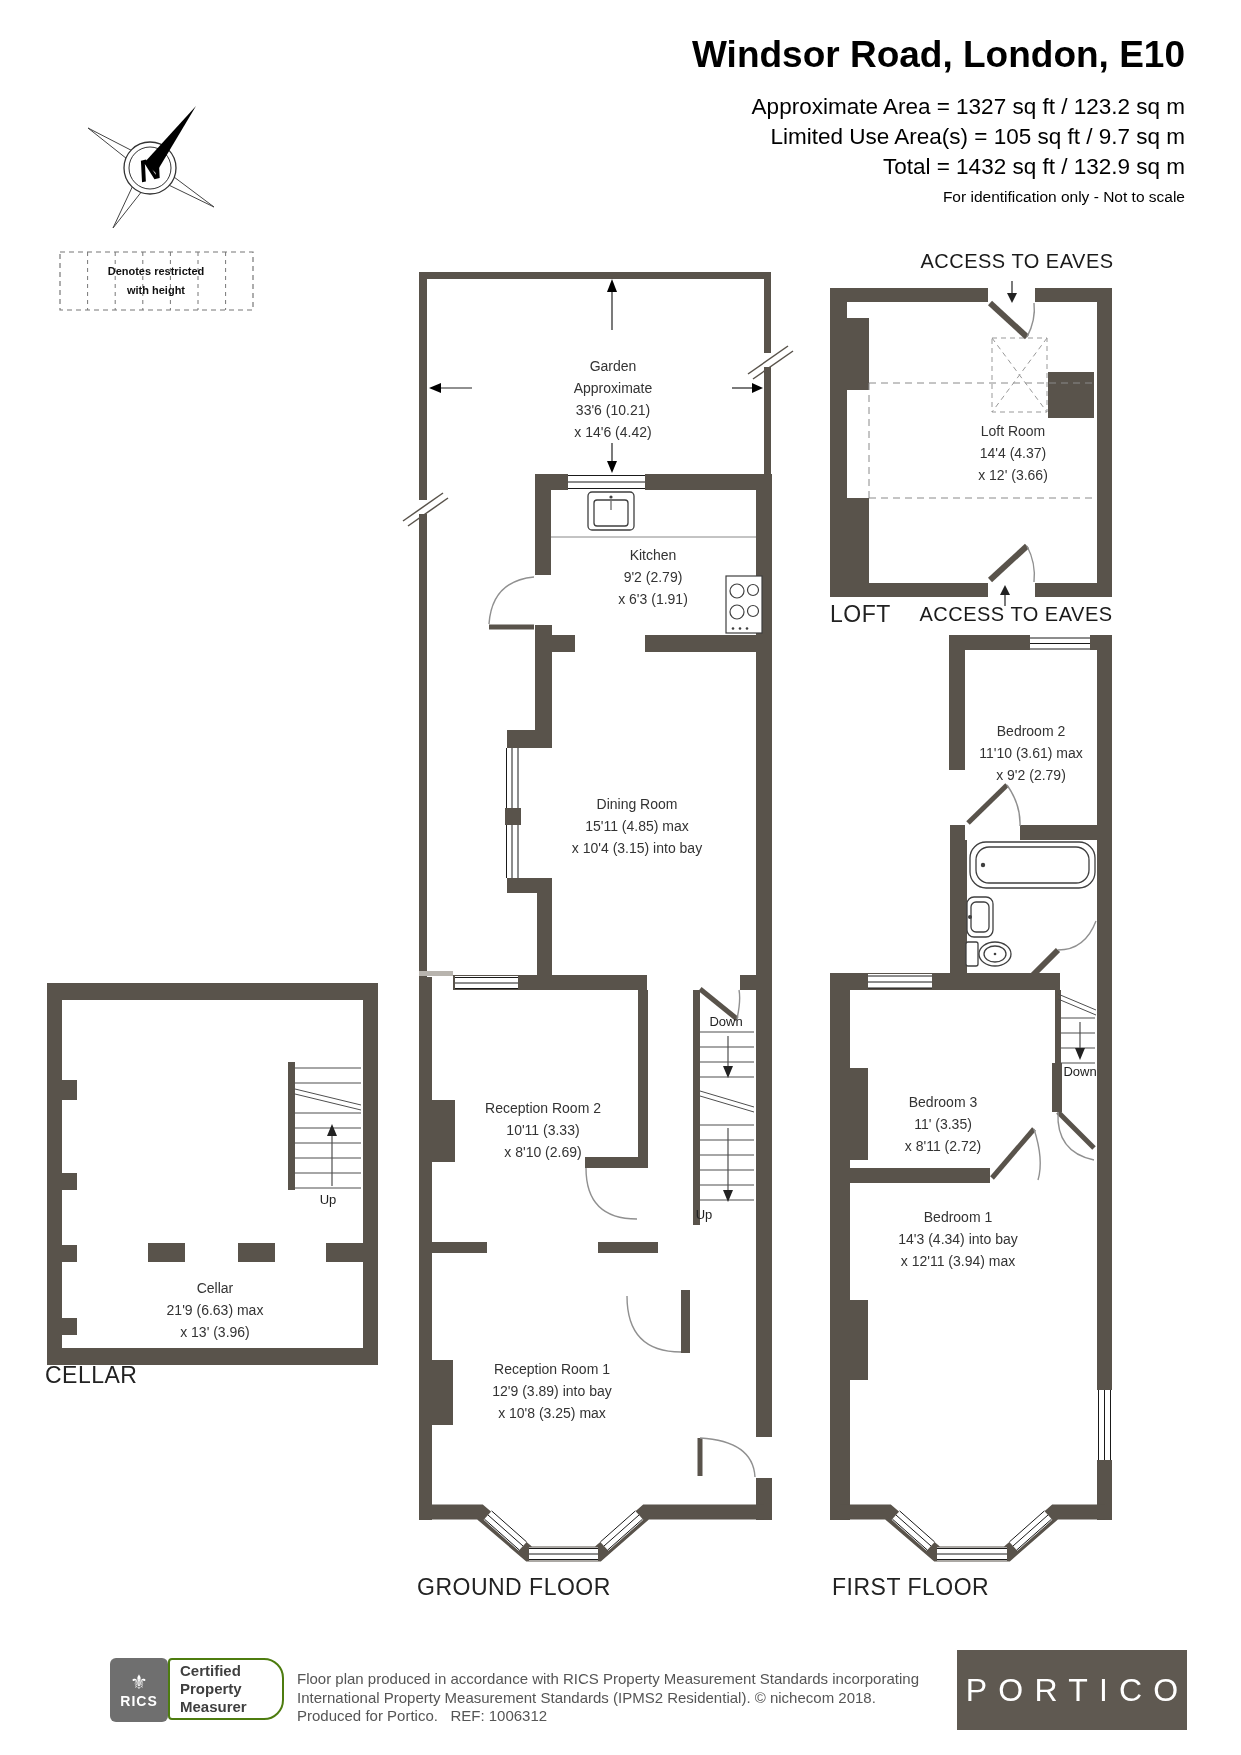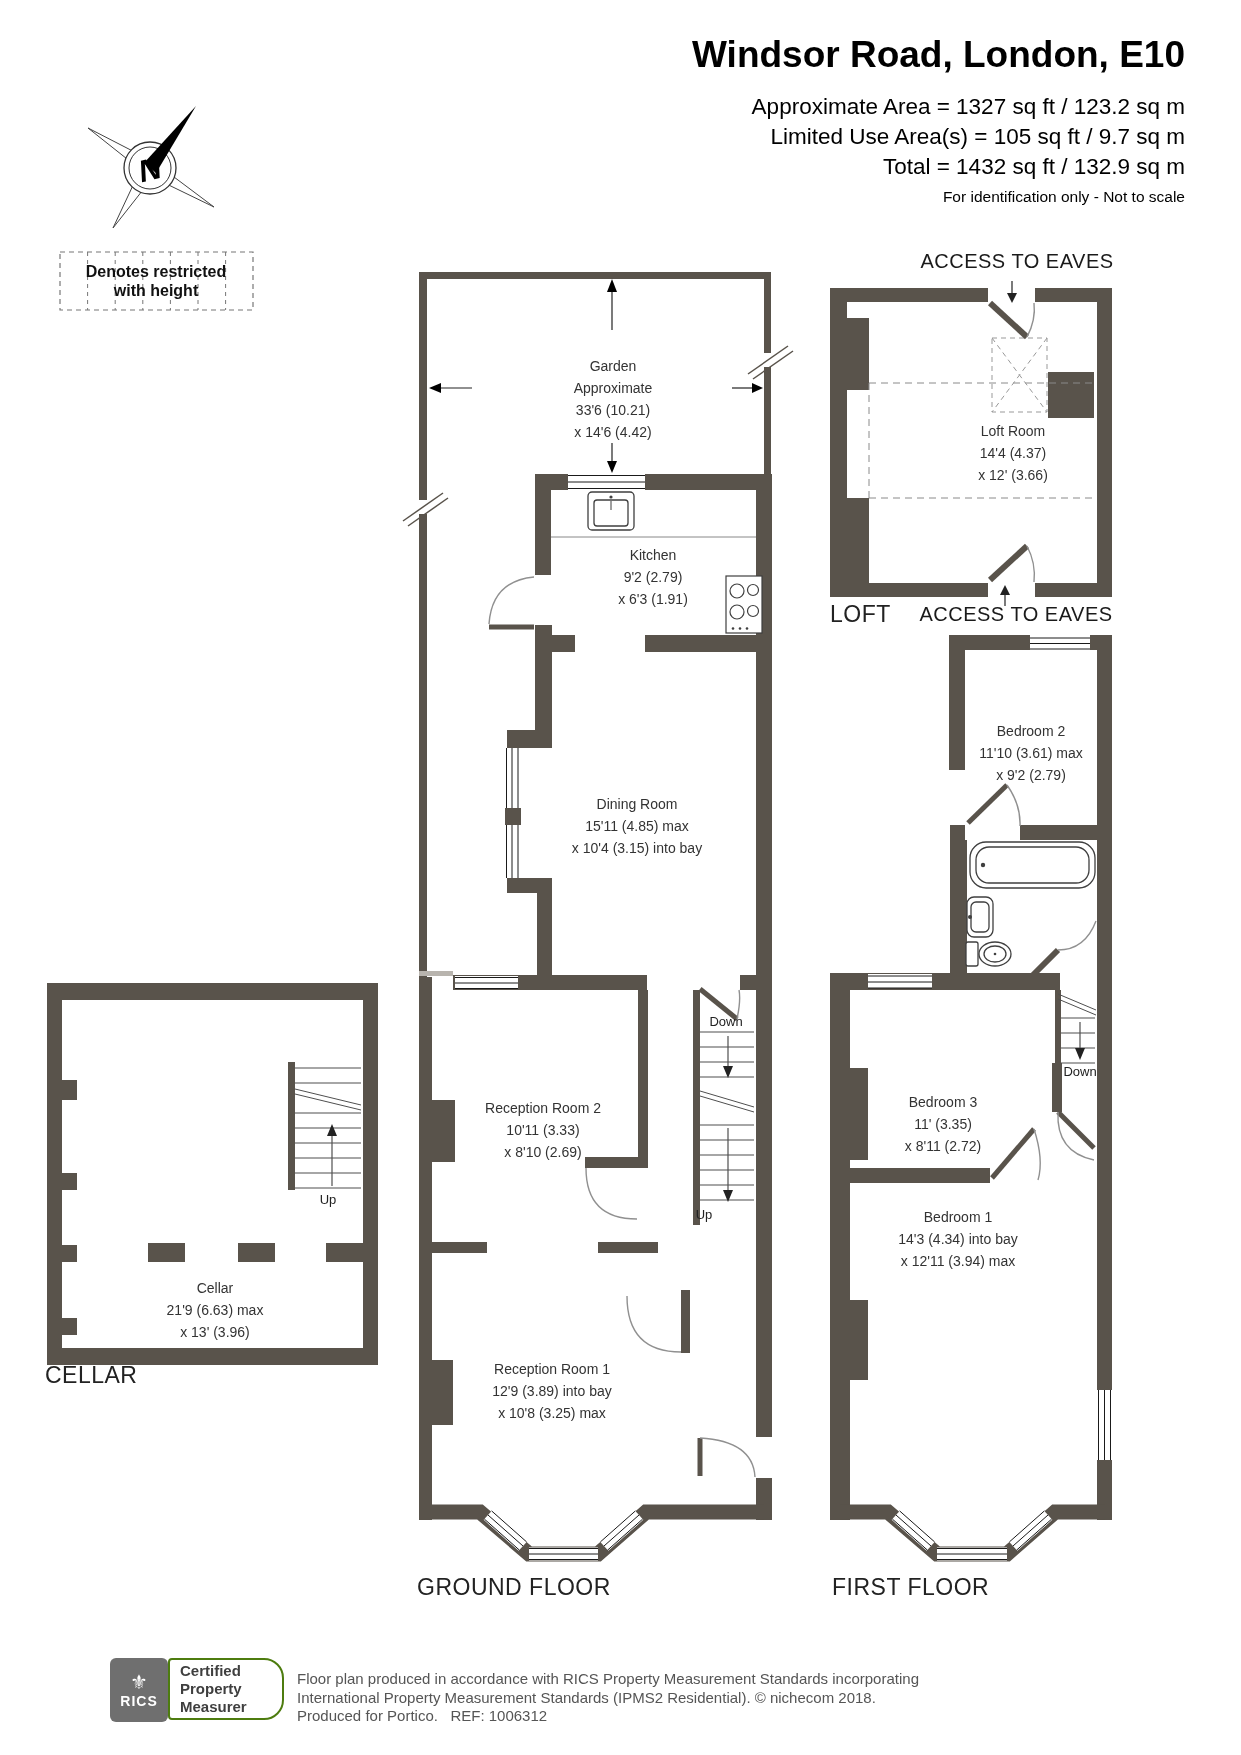--- a/index.html
+++ b/index.html
@@ -11,21 +11,21 @@
   .hdr-title{top:34px;font-size:37px;font-weight:bold;}
   .hdr-sub{font-size:22.5px;}
   .hdr-note{top:188px;font-size:15.5px;}
   .rlabel{position:absolute;transform:translateX(-50%);text-align:center;font-size:14px;
           line-height:22px;color:#333;white-space:nowrap;}
   .flabel{position:absolute;font-size:23px;color:#222;letter-spacing:0.5px;white-space:nowrap;}
   .alabel{position:absolute;transform:translateX(-50%);font-size:20px;color:#1a1a1a;
           letter-spacing:0.5px;white-space:nowrap;}
   .slabel{position:absolute;transform:translateX(-50%);font-size:13px;color:#222;white-space:nowrap;}
   .legend-text{position:absolute;left:156px;top:262px;transform:translateX(-50%);text-align:center;
-          font-size:16px;font-weight:bold;line-height:19px;color:#111;white-space:nowrap;}
+          font-size:11px;font-weight:bold;line-height:19px;color:#111;white-space:nowrap;}
   .rics-box{position:absolute;left:110px;top:1658px;width:58px;height:64px;background:#6f6f6f;
           border-radius:6px;display:flex;flex-direction:column;align-items:center;justify-content:center;}
   .rics-lion{color:#fff;font-size:20px;line-height:22px;}
   .rics-word{color:#fff;font-size:14px;font-weight:bold;letter-spacing:1px;}
   .cert-box{position:absolute;left:168px;top:1658px;width:116px;height:62px;border:2px solid #4d7c0f;
           border-radius:4px 20px 20px 4px;background:#fff;display:flex;flex-direction:column;
           justify-content:center;padding-left:10px;box-sizing:border-box;}
   .cert-line{font-size:15px;font-weight:bold;color:#3f3f3f;line-height:18px;}
   .disc{position:absolute;left:297px;top:1660px;font-size:15px;color:#555;line-height:18.5px;white-space:nowrap;margin-top:10px;}
   .portico-box{position:absolute;left:957px;top:1650px;width:230px;height:80px;background:#5f5951;
@@ -461,14 +461,17 @@
   <div class="cert-box">
     <div class="cert-line">Certified</div>
     <div class="cert-line">Property</div>
     <div class="cert-line">Measurer</div>
   </div>
   <div class="disc">
     <div>Floor plan produced in accordance with RICS Property Measurement Standards incorporating</div>
     <div>International Property Measurement Standards (IPMS2 Residential).  © nichecom 2018.</div>
     <div>Produced for Portico.&nbsp;&nbsp;&nbsp;REF: 1006312</div>
   </div>
+  <div class="portico-box">
+    <div class="portico-word">PORTICO</div>
+  </div>
 
 </div>
 
 </body></html>

